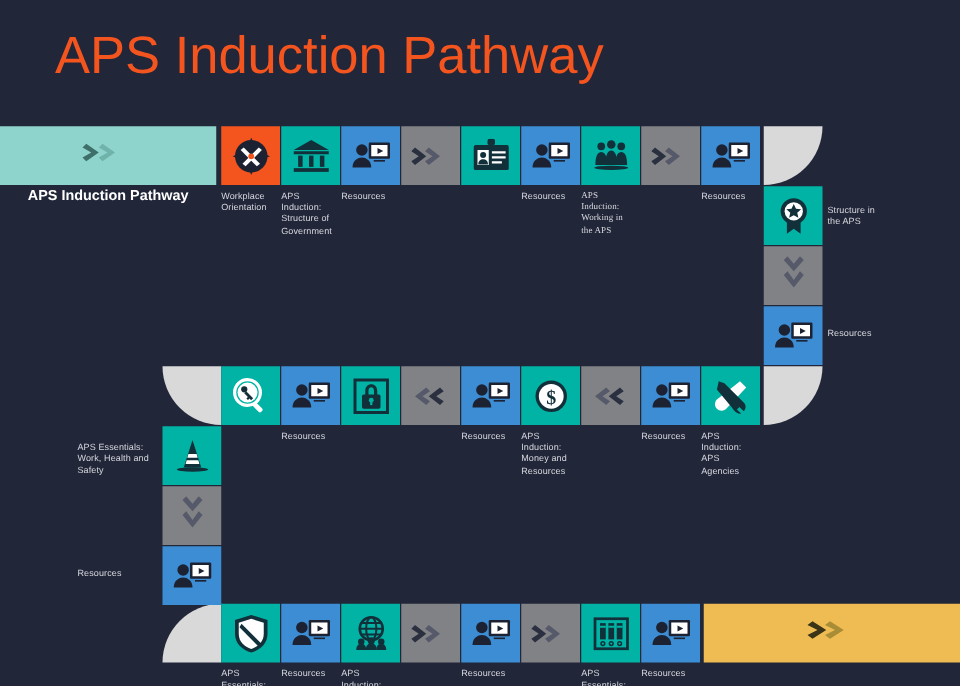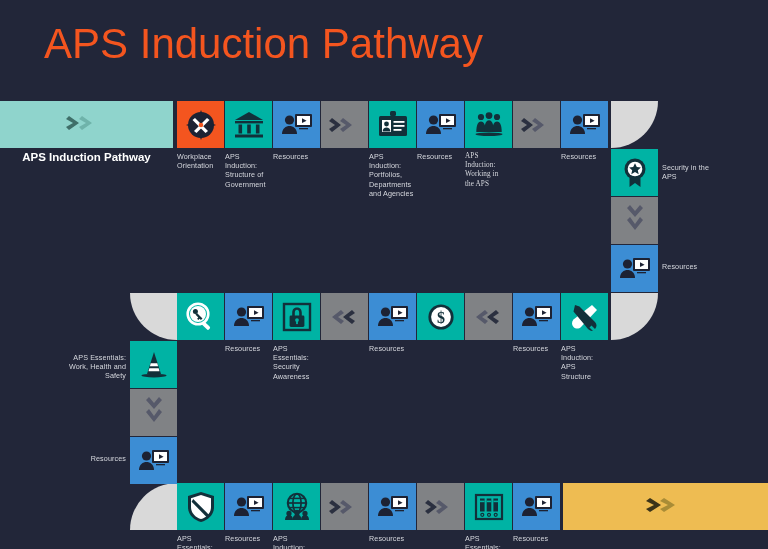--- a/index.html
+++ b/index.html
@@ -72,21 +72,21 @@
 
   
   .lbl{
     position:absolute;
     color:#d6d8de;
     font-size:7.2px;
     line-height:9.2px;
     width:66px;
     letter-spacing:0.1px;
   }
-  .lbl.right{text-align:right;}
+  .lbl.right{text-align:left;}
   .lbl.left{text-align:left;}
 </style>
 </head>
 <body>
 
 <div id="stage">
 
   <div class="page-title">APS Induction Pathway</div>
 
   <div class="startbar">
@@ -160,21 +160,20 @@
       <rect x="12" y="0" width="6" height="5" rx="1.5" fill="#12303a"></rect>
       <rect x="1" y="5" width="28" height="20" rx="1.5" fill="#12303a"></rect>
       <rect x="4" y="9" width="9" height="12" fill="#ffffff"></rect>
       <circle cx="8.5" cy="13" r="2.4" fill="#12303a"></circle>
       <path d="M4.6 20.6 C4.6 17.6 6.4 16.4 8.5 16.4 C10.6 16.4 12.4 17.6 12.4 20.6 Z" fill="#12303a"></path>
       <rect x="15.5" y="10" width="11" height="1.8" fill="#ffffff"></rect>
       <rect x="15.5" y="14" width="11" height="1.8" fill="#ffffff"></rect>
       <rect x="15.5" y="18" width="8" height="1.8" fill="#ffffff"></rect>
     </svg>
   </div>
-  <div class="lbl left" style="left:369px;top:138px;width:46px;">APS Induction: Portfolios, Departments and Agencies</div>
 
   <div class="tile c-blue" style="left:417px;top:87px;">
     <svg width="32" height="26" viewBox="0 0 32 26">
       <rect x="14" y="2" width="17" height="13" rx="1" fill="#1d2233"></rect>
       <rect x="16" y="4" width="13" height="9" fill="#ffffff"></rect>
       <path d="M21 6.3 L25.6 8.7 L21 11.1 Z" fill="#1d2233"></path>
       <rect x="18" y="16" width="9" height="1.3" fill="#1d2233"></rect>
       <circle cx="8.5" cy="8" r="4.6" fill="#1d2233"></circle>
       <path d="M1 22 C1 16.6 5 14 8.5 14 C12 14 16 16.6 16 22 Z" fill="#1d2233"></path>
     </svg>
@@ -214,21 +213,21 @@
   <div class="lbl left" style="left:561px;top:138px;width:44px;">Resources</div>
 
   <div class="tile c-teal" style="left:611px;top:135px;">
     <svg width="28" height="32" viewBox="0 0 28 32">
       <circle cx="14" cy="12" r="10.5" fill="#12303a"></circle>
       <circle cx="14" cy="12" r="7.3" fill="#ffffff"></circle>
       <path d="M14 6.2 L15.8 10 L19.9 10.4 L16.8 13.2 L17.7 17.2 L14 15.1 L10.3 17.2 L11.2 13.2 L8.1 10.4 L12.2 10 Z" fill="#12303a"></path>
       <path d="M8.5 20.5 L8.5 30 L14 26 L19.5 30 L19.5 20.5 Z" fill="#12303a"></path>
     </svg>
   </div>
-  <div class="lbl left" style="left:662px;top:149px;width:50px;">Security in the APS</div>
+  <div class="lbl left" style="left:662px;top:149px;width:50px;">Structure in the APS</div>
 
   <div class="tile c-gray" style="left:611px;top:183px;">
     <svg width="20" height="32" viewBox="0 0 20 32">
       <path d="M2 3 L10 12 L18 3 L15 0 L10 6 L5 0 Z" fill="#56596a"></path>
       <path d="M2 15 L10 25 L18 15 L15 12 L10 19 L5 12 Z" fill="#56596a"></path>
     </svg>
   </div>
 
   <div class="tile c-blue" style="left:611px;top:231px;">
     <svg width="32" height="26" viewBox="0 0 32 26">
@@ -266,21 +265,20 @@
 
   <div class="tile c-teal" style="left:273px;top:279px;">
     <svg width="30" height="30" viewBox="0 0 30 30">
       <rect x="2" y="2" width="26" height="26" fill="none" stroke="#12303a" stroke-width="2.4"></rect>
       <path d="M10.2 14 L10.2 10.8 C10.2 7.2 12.3 5.4 15 5.4 C17.7 5.4 19.8 7.2 19.8 10.8 L19.8 14 L17.2 14 L17.2 10.8 C17.2 8.8 16.3 7.8 15 7.8 C13.7 7.8 12.8 8.8 12.8 10.8 L12.8 14 Z" fill="#12303a"></path>
       <rect x="7.6" y="13.6" width="14.8" height="11.4" rx="1.4" fill="#12303a"></rect>
       <circle cx="15" cy="18.1" r="1.9" fill="#00b3a4"></circle>
       <rect x="14.1" y="18.1" width="1.8" height="4" fill="#00b3a4"></rect>
     </svg>
   </div>
-  <div class="lbl left" style="left:273px;top:330px;width:46px;">APS Essentials: Security Awareness</div>
 
   <div class="tile c-gray" style="left:321px;top:279px;">
     <svg width="32" height="18" viewBox="0 0 32 18">
       <path d="M12 2 L3 9 L12 16 L15 13 L9 9 L15 5 Z" fill="#56596a"></path>
       <path d="M23 2 L14 9 L23 16 L26 13 L20 9 L26 5 Z" fill="#2b3040"></path>
     </svg>
   </div>
 
   <div class="tile c-blue" style="left:369px;top:279px;">
     <svg width="32" height="26" viewBox="0 0 32 26">
@@ -294,20 +292,21 @@
   </div>
   <div class="lbl left" style="left:369px;top:330px;width:44px;">Resources</div>
 
   <div class="tile c-teal" style="left:417px;top:279px;">
     <svg width="30" height="30" viewBox="0 0 30 30">
       <circle cx="15" cy="15" r="12.6" fill="#12303a"></circle>
       <circle cx="15" cy="15" r="9.9" fill="#ffffff"></circle>
       <text x="15" y="21" font-family="Liberation Serif, serif" font-size="16" font-weight="bold" fill="#12303a" text-anchor="middle">$</text>
     </svg>
   </div>
+  <div class="lbl left" style="left:417px;top:330px;width:46px;">APS Induction: Money and Resources</div>
 
   <div class="tile c-gray" style="left:465px;top:279px;">
     <svg width="32" height="18" viewBox="0 0 32 18">
       <path d="M12 2 L3 9 L12 16 L15 13 L9 9 L15 5 Z" fill="#56596a"></path>
       <path d="M23 2 L14 9 L23 16 L26 13 L20 9 L26 5 Z" fill="#2b3040"></path>
     </svg>
   </div>
 
   <div class="tile c-blue" style="left:513px;top:279px;">
     <svg width="32" height="26" viewBox="0 0 32 26">
@@ -320,21 +319,21 @@
     </svg>
   </div>
   <div class="lbl left" style="left:513px;top:330px;width:44px;">Resources</div>
 
   <div class="tile c-teal" style="left:561px;top:279px;">
     <svg width="30" height="30" viewBox="0 0 30 30">
       <path d="M22 3 L27 8 L11 25 C9 27 5.5 27 3.5 25 C1.5 23 1.5 19.5 3.5 17.5 Z" fill="#ffffff"></path>
       <path d="M5 3 L9.5 4.5 L25 20 C27 22 27 25 25 27 L21.5 23.5 L19.5 25.5 L23 29 C20 29 17.5 27 16 24.5 L3.5 9.5 Z" fill="#12303a"></path>
     </svg>
   </div>
-  <div class="lbl left" style="left:561px;top:330px;width:46px;">APS Induction: APS Structure</div>
+  <div class="lbl left" style="left:561px;top:330px;width:46px;">APS Induction: APS Agencies</div>
 
   <div class="tile c-teal" style="left:130px;top:327px;">
     <svg width="30" height="30" viewBox="0 0 30 30">
       <path d="M15 2 L22 24 L8 24 Z" fill="#12303a"></path>
       <path d="M11.7 13.2 L18.3 13.2 L19.1 16.2 L10.9 16.2 Z" fill="#ffffff"></path>
       <path d="M10.3 18.2 L19.7 18.2 L20.5 21.2 L9.5 21.2 Z" fill="#ffffff"></path>
       <ellipse cx="15" cy="25.6" rx="12.6" ry="1.8" fill="#12303a"></ellipse>
     </svg>
   </div>
   <div class="lbl right" style="left:62px;top:339px;width:64px;">APS Essentials: Work, Health and Safety</div>

